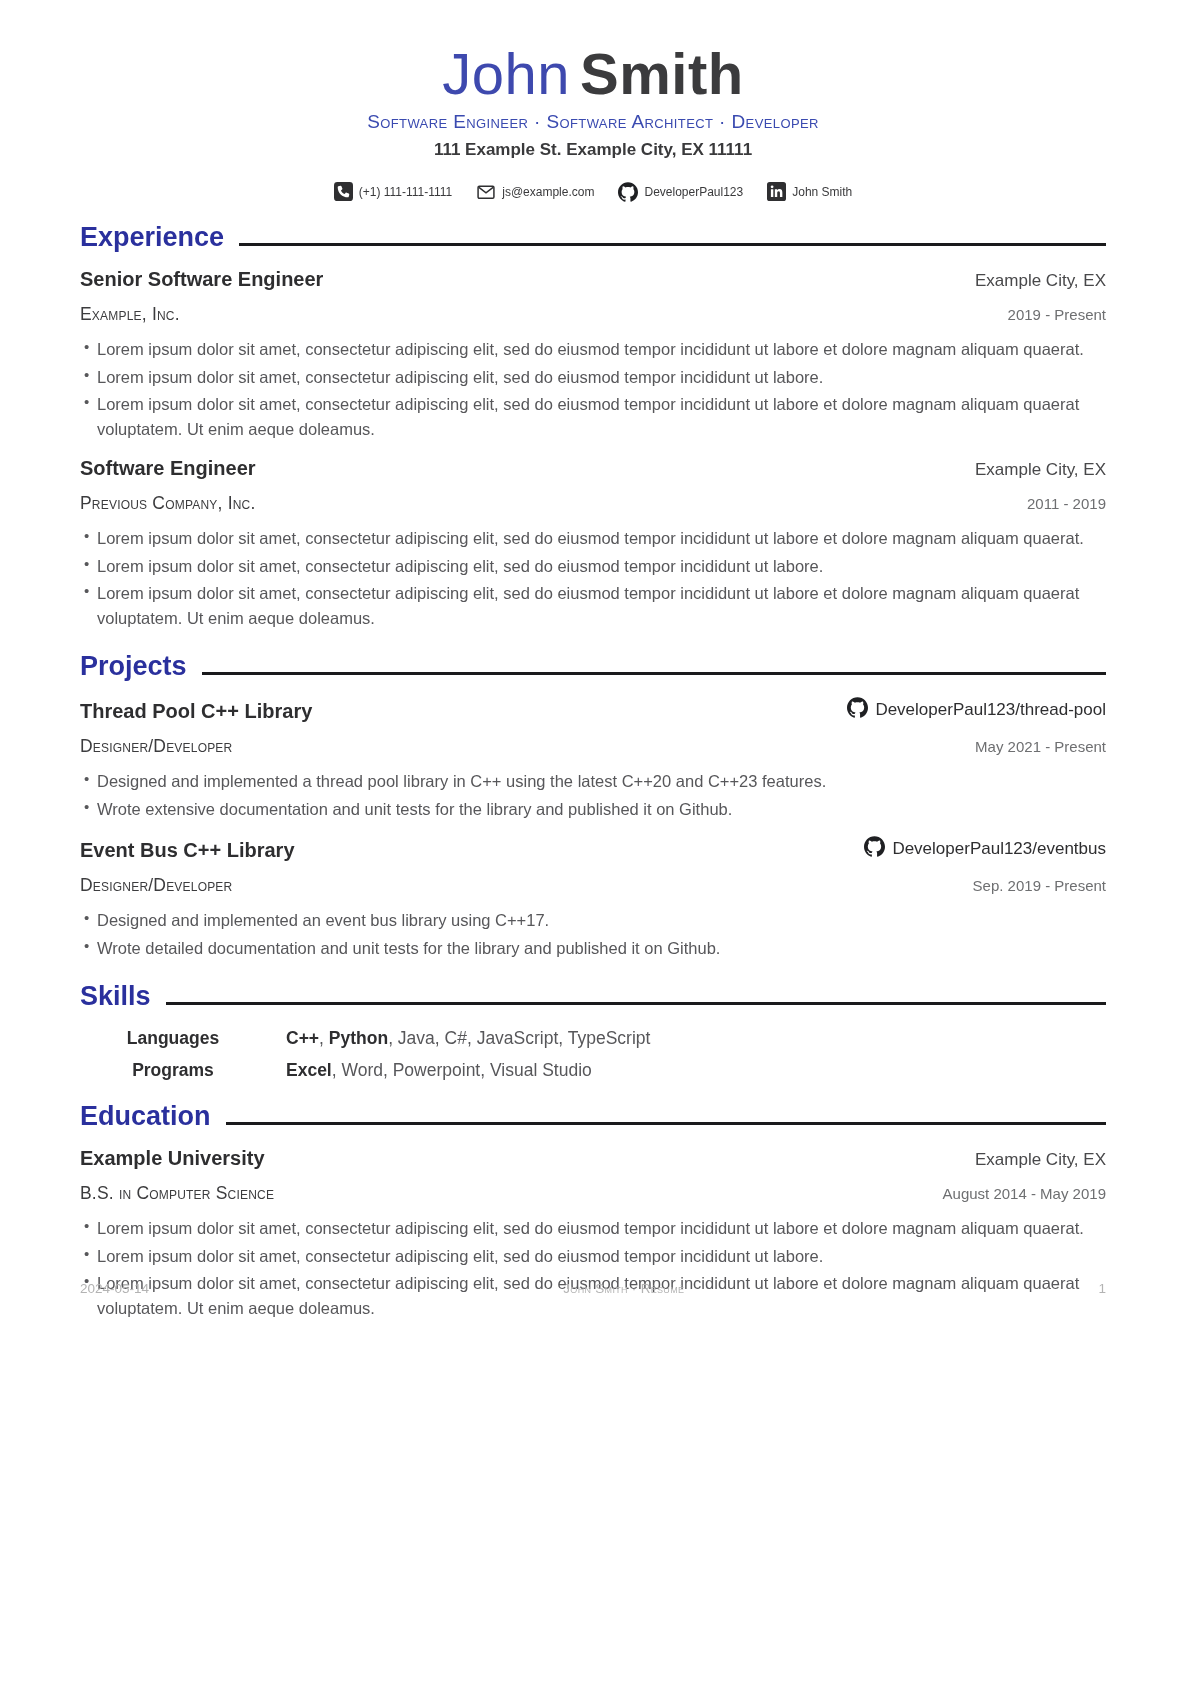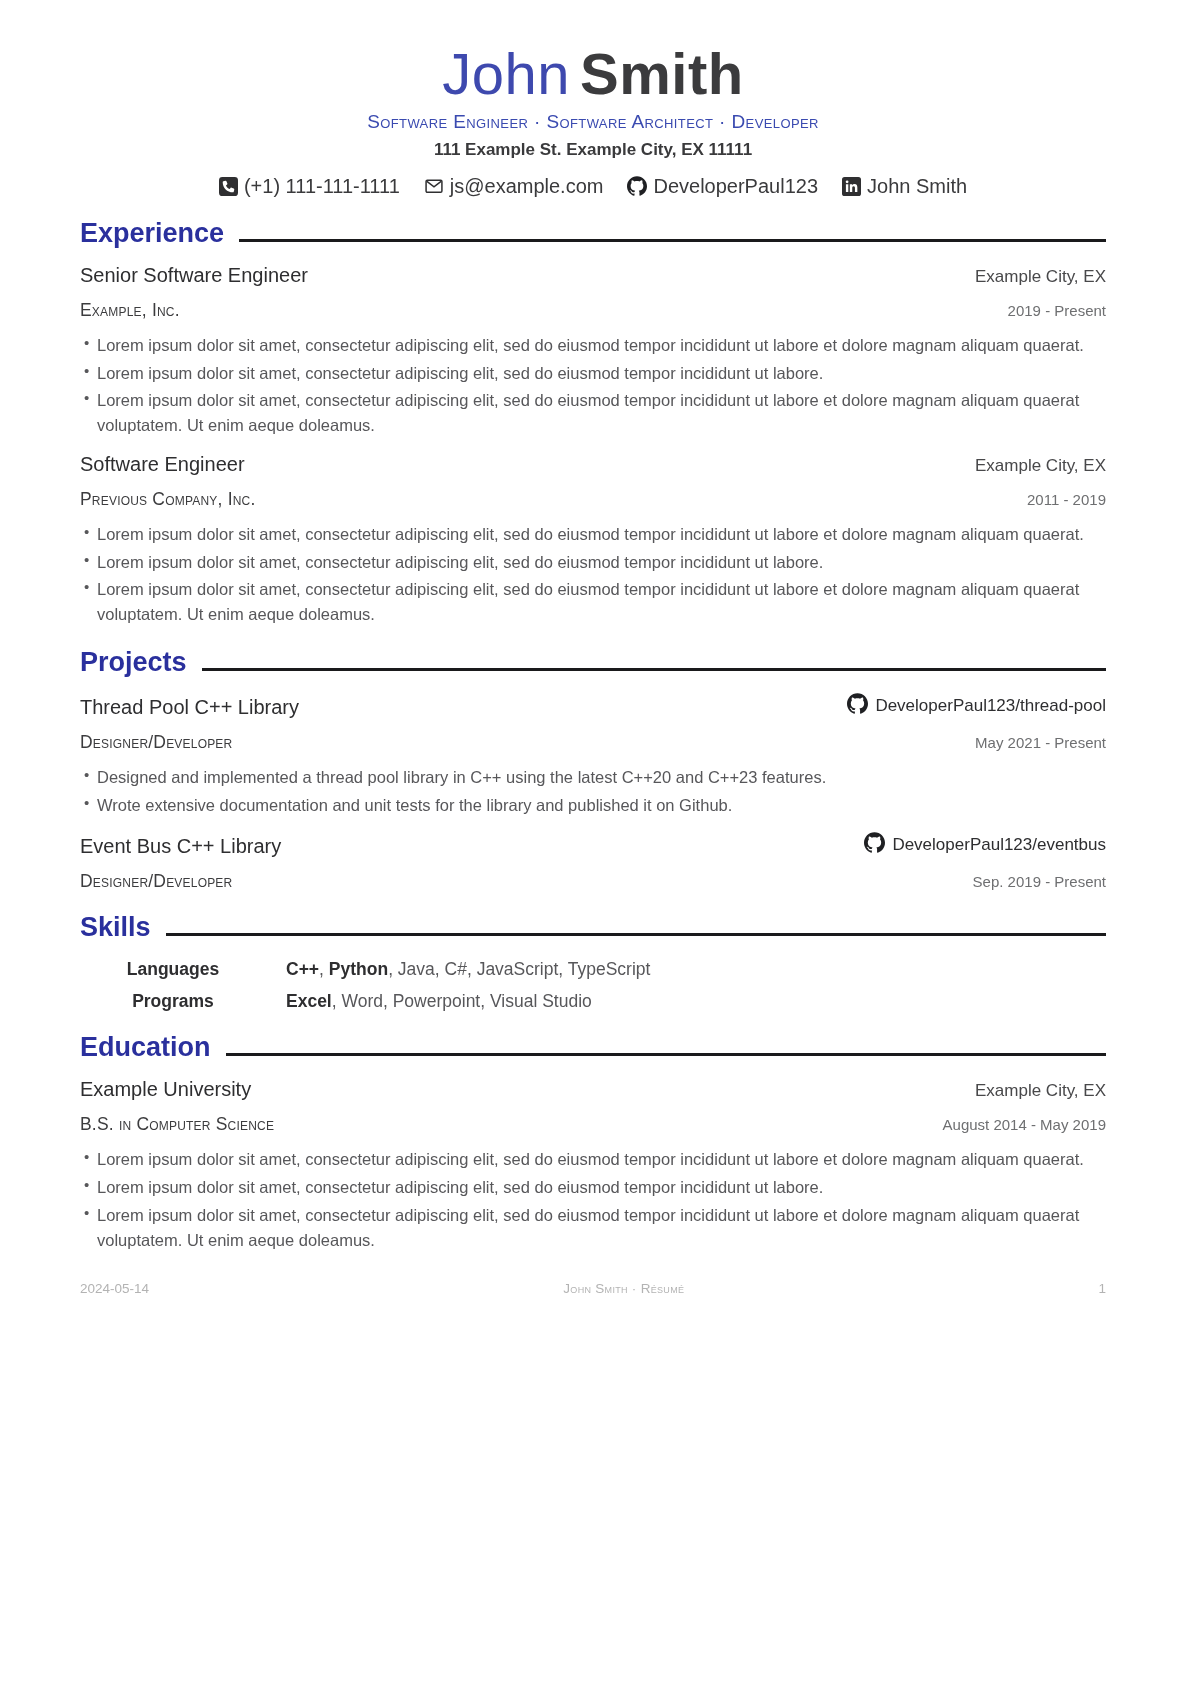--- a/index.html
+++ b/index.html
@@ -10,32 +10,32 @@
     font-family:"Liberation Sans", sans-serif; color:#2f2f31;
   }
   
   .hdr { text-align:center; }
   .name { font-size:58px; line-height:1.1; letter-spacing:0.5px; }
   .name .first { color:#3e49ae; font-weight:200; }
   .name .last  { color:#3b3b3d; font-weight:700; margin-left:10px; }
   .tagline { margin-top:5px; font-variant:small-caps; font-size:19px;
              color:#3a4ab0; letter-spacing:0.4px; }
   .address { margin-top:7px; font-size:17px; font-weight:700; color:#3a3a3c; }
-  .contacts { margin-top:15px; display:flex; justify-content:center; gap:24px;
-              align-items:center; font-size:20px; color:#3a3a3c; }
+  .contacts { margin-top:22px; display:flex; justify-content:center; gap:24px;
+              align-items:center; font-size:12px; color:#3a3a3c; }
   .contact { display:flex; align-items:center; gap:6px; cursor:pointer; }
   .contact svg { display:block; }
   
   .section { margin-top:20px; }
   .sec-head { display:flex; align-items:flex-end; }
   .sec-head h2 { font-size:27px; font-weight:700; color:#2a309d; line-height:1.15; }
   .sec-rule { flex:1; border-bottom:3.5px solid #1a1a1c; margin-left:15px; margin-bottom:7px; }
   .entry { margin-top:15px; }
   .erow { display:flex; justify-content:space-between; align-items:baseline; }
-  .etitle { font-size:20px; font-weight:400; color:#2e2e30; }
+  .etitle { font-size:20px; font-weight:700; color:#2e2e30; }
   .eloc { font-size:17px; color:#48484a; }
   .esub { display:flex; justify-content:space-between; align-items:baseline; margin-top:13px; }
   .company { font-variant:small-caps; font-size:17.5px; color:#3c3c3e; letter-spacing:0.2px; }
   .edates { font-size:15px; color:#6e6f71; }
   .repo { display:flex; align-items:center; gap:7px; font-size:17px; color:#2e2e30; cursor:pointer; }
   ul.bullets { list-style:none; margin-top:12px; }
   ul.bullets li { position:relative; padding-left:17px; font-size:16.5px;
                   line-height:1.5; color:#57575a; margin-bottom:3px; }
   ul.bullets li::before { content:"•"; position:absolute; left:4px; top:-1px;
                           font-size:15px; color:#57575a; }
@@ -181,20 +181,24 @@
                 <path d="M12 .297c-6.63 0-12 5.373-12 12 0 5.303 3.438 9.8 8.205 11.385.6.113.82-.258.82-.577 0-.285-.01-1.04-.015-2.04-3.338.724-4.042-1.61-4.042-1.61C4.422 18.07 3.633 17.7 3.633 17.7c-1.087-.744.084-.729.084-.729 1.205.084 1.838 1.236 1.838 1.236 1.07 1.835 2.809 1.305 3.495.998.108-.776.417-1.305.76-1.605-2.665-.3-5.466-1.332-5.466-5.93 0-1.31.465-2.38 1.235-3.22-.135-.303-.54-1.523.105-3.176 0 0 1.005-.322 3.3 1.23.96-.267 1.98-.399 3-.405 1.02.006 2.04.138 3 .405 2.28-1.552 3.285-1.23 3.285-1.23.645 1.653.24 2.873.12 3.176.765.84 1.23 1.91 1.23 3.22 0 4.61-2.805 5.625-5.475 5.92.42.36.81 1.096.81 2.22 0 1.606-.015 2.896-.015 3.286 0 .315.21.69.825.57C20.565 22.092 24 17.592 24 12.297c0-6.627-5.373-12-12-12"></path>
               </svg>
           </span>
           <span>DeveloperPaul123/eventbus</span>
         </span>
       </div>
       <div class="esub">
         <span class="company">Designer/Developer</span>
         <span class="edates">Sep. 2019 - Present</span>
       </div>
+      <ul class="bullets">
+        <li>Designed and implemented an event bus library using C++17.</li>
+        <li>Wrote detailed documentation and unit tests for the library and published it on Github.</li>
+      </ul>
     </div>
   </div>
 
   <div class="section">
     <div class="sec-head">
       <h2>Skills</h2>
       <div class="sec-rule"></div>
     </div>
     <div class="skills-body">
       <div class="skill-row">

